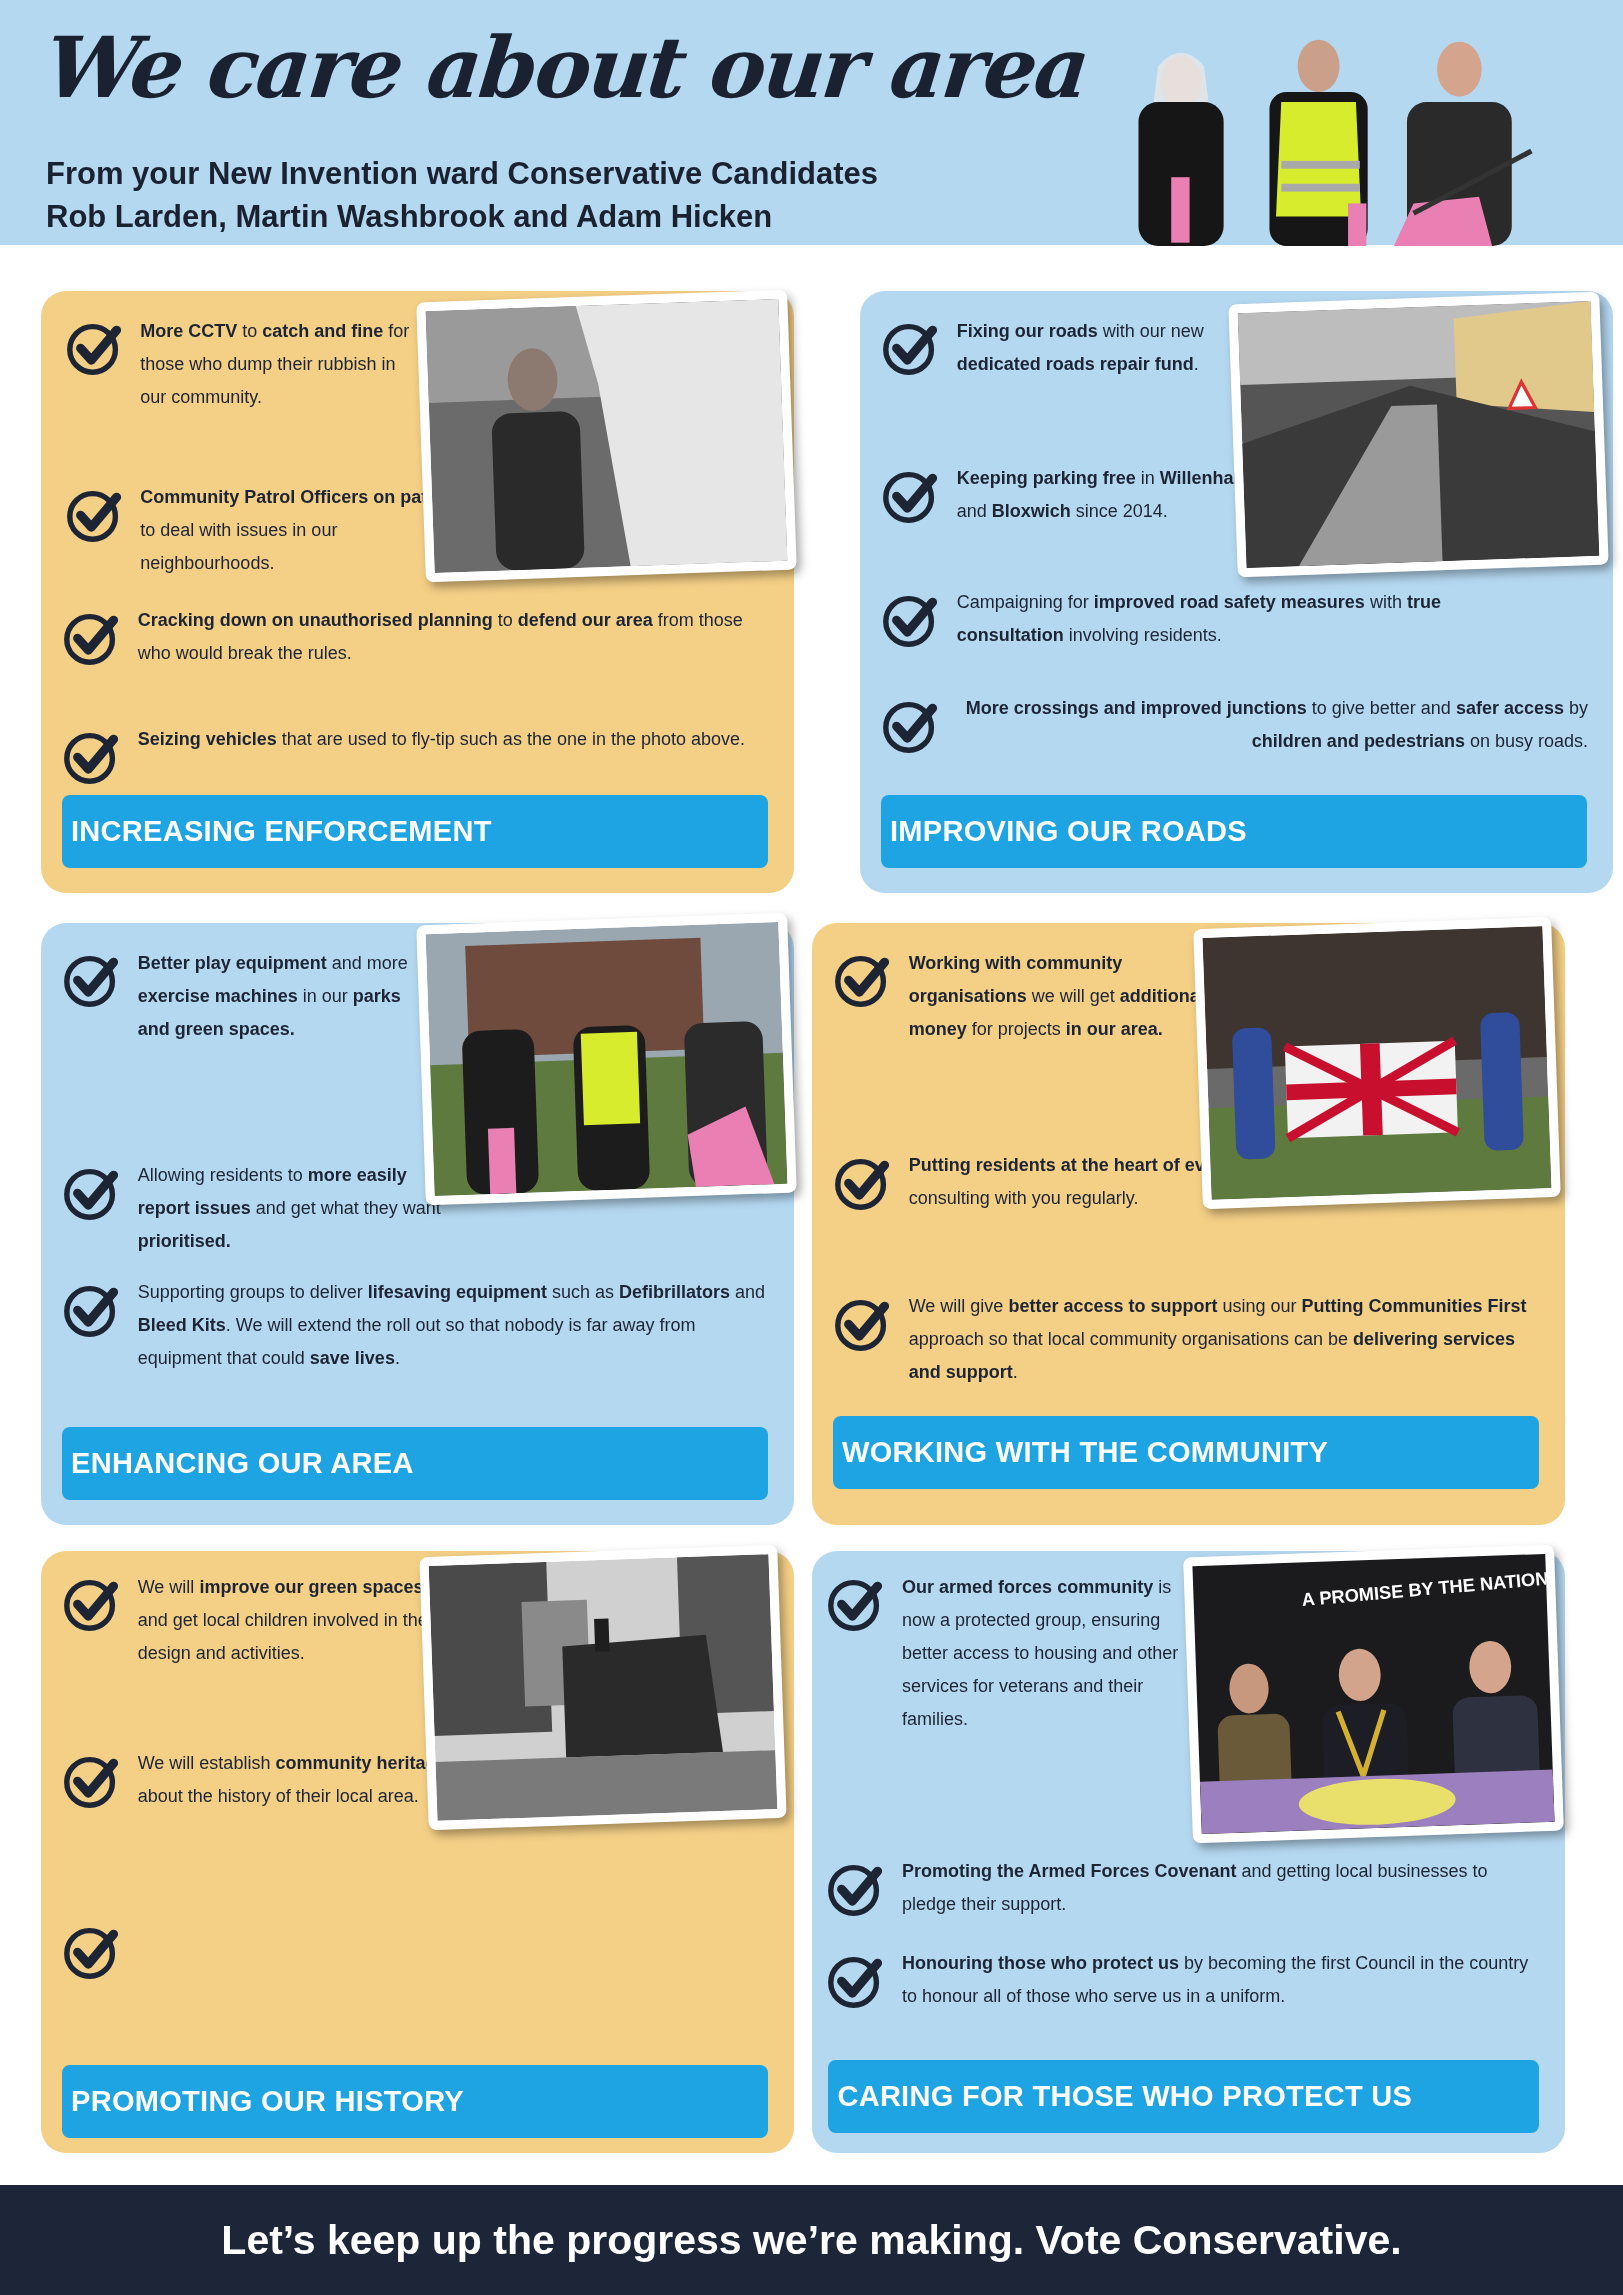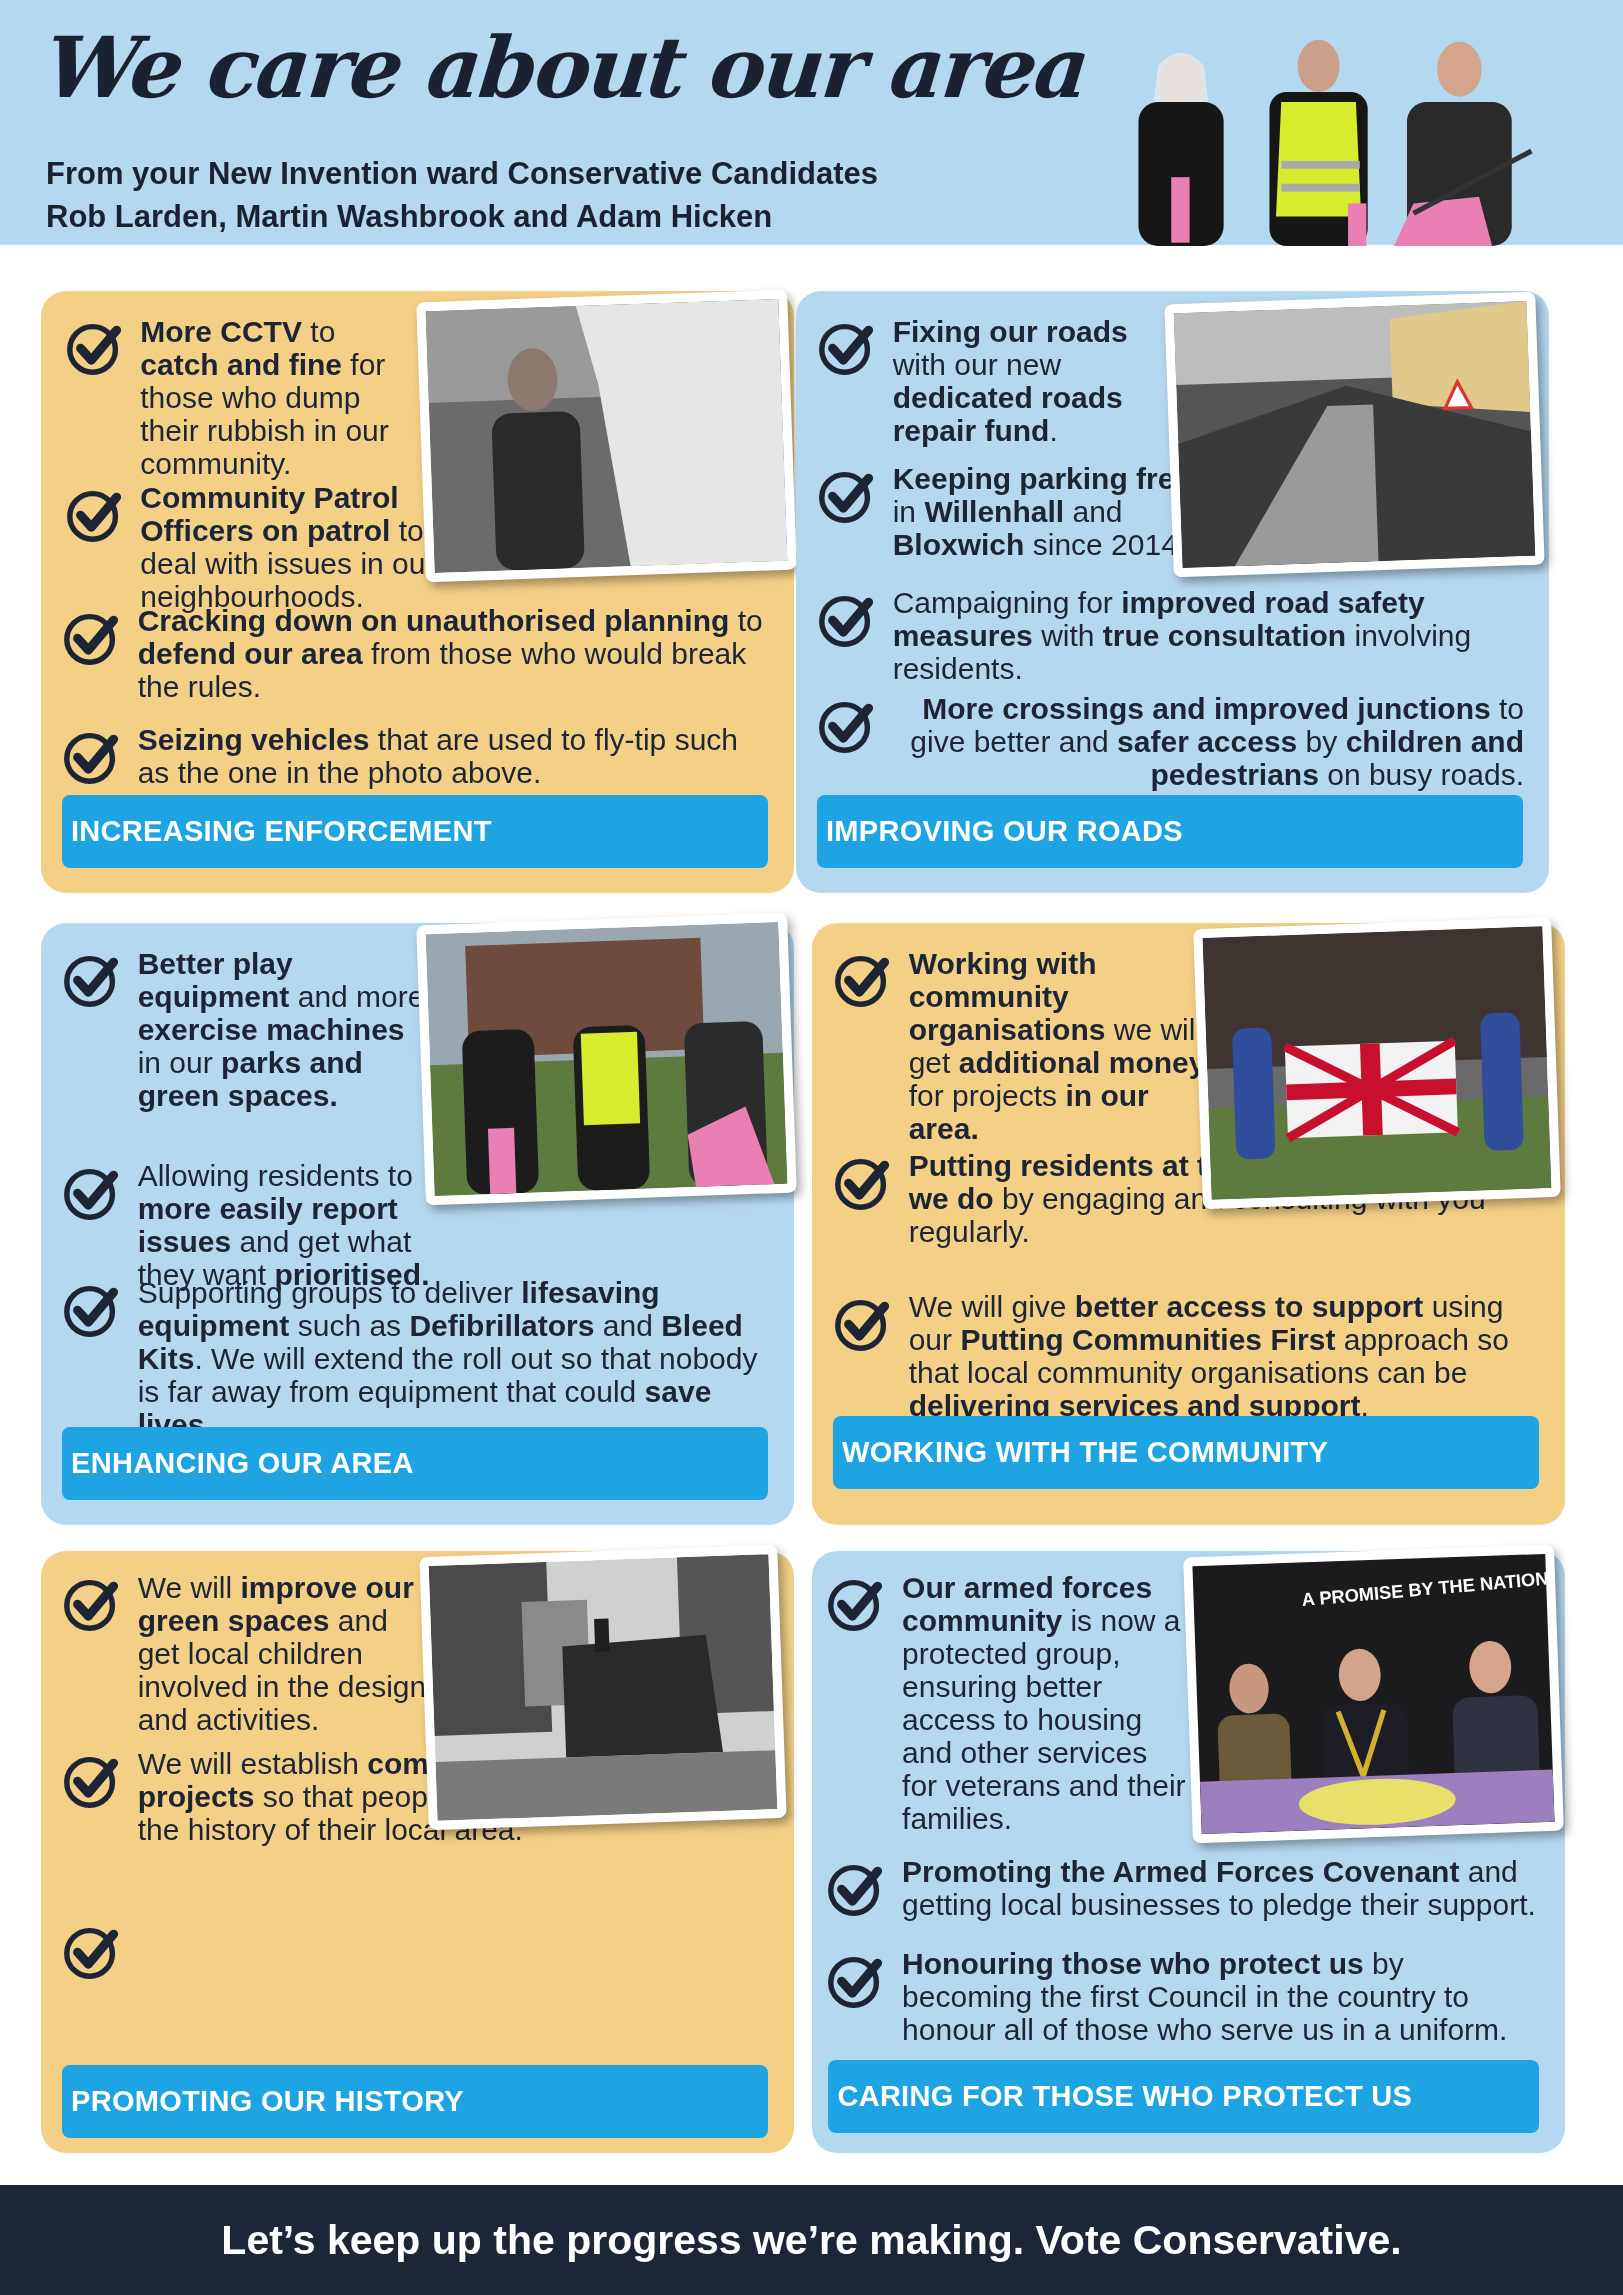--- a/index.html
+++ b/index.html
@@ -20,21 +20,21 @@
   .header-photo {
     position:absolute; left:1073px; top:19.6px; width:537px; height:226px;
   }
   .panel {
     position:absolute; border-radius:25px; overflow:visible;
   }
   .panel.tan { background:#f4cf86; }
   .panel.blue { background:#b5d8f1; }
   .item { position:absolute; display:flex; align-items:flex-start; }
   .check { width:60px; height:60px; flex:0 0 60px; margin-right:15.7px; margin-top:2.6px; }
-  .item-text { font-size:30px; line-height:33px; color:#1d2433; }
+  .item-text { font-size:18px; line-height:33px; color:#1d2433; }
   .item-text b { font-weight:bold; }
   .label-bar {
     position:absolute; left:21px; right:26px; height:73px; background:#1ea4e3; border-radius:7.9px;
     color:#ffffff; font-weight:bold; font-size:29px; letter-spacing:0.3px; display:flex; align-items:center; padding-left:9px; box-sizing:border-box;
   }
   .photo {
     position:absolute; background:#ffffff; padding:9.2px; border-radius:7.9px;
     box-shadow:3.9px 5.2px 9.2px rgba(0,0,0,0.35);
   }
   .photo-inner { width:100%; height:100%; position:relative; overflow:hidden; }
@@ -107,21 +107,21 @@
       <rect width="540" height="400" fill="#6b6b6b"></rect>
       <rect x="0" y="0" width="540" height="140" fill="#9a9a9a"></rect>
       <path d="M230 0 L540 0 L540 400 L300 400 L260 120 Z" fill="#e6e6e6"></path>
       <ellipse cx="160" cy="110" rx="38" ry="48" fill="#8c7a70"></ellipse>
       <rect x="95" y="160" width="135" height="240" rx="30" fill="#2a2a2a"></rect>
     </svg>
   </div>
   <div class="label-bar" style="top:504px;">INCREASING ENFORCEMENT</div>
 </div>
 
-<div class="panel blue" style="left:796px;top:291px;width:753px;height:602px;">
+<div class="panel blue" style="left:860px;top:291px;width:753px;height:602px;">
   <div class="item" style="left:21px;top:23.6px;width:353px;">
     <svg class="check" viewBox="0 0 100 100">
         <circle cx="46" cy="54" r="38" fill="none" stroke="#1d2433" stroke-width="9"></circle>
         <path d="M26 52 L44 72 L86 22" fill="none" stroke="#1d2433" stroke-width="15" stroke-linecap="round" stroke-linejoin="round"></path>
       </svg>
     <div class="item-text"><b>Fixing our roads</b> with our new <b>dedicated roads repair fund</b>.</div>
   </div>
   <div class="item" style="left:21px;top:171px;width:393px;">
     <svg class="check" viewBox="0 0 100 100">
         <circle cx="46" cy="54" r="38" fill="none" stroke="#1d2433" stroke-width="9"></circle>

